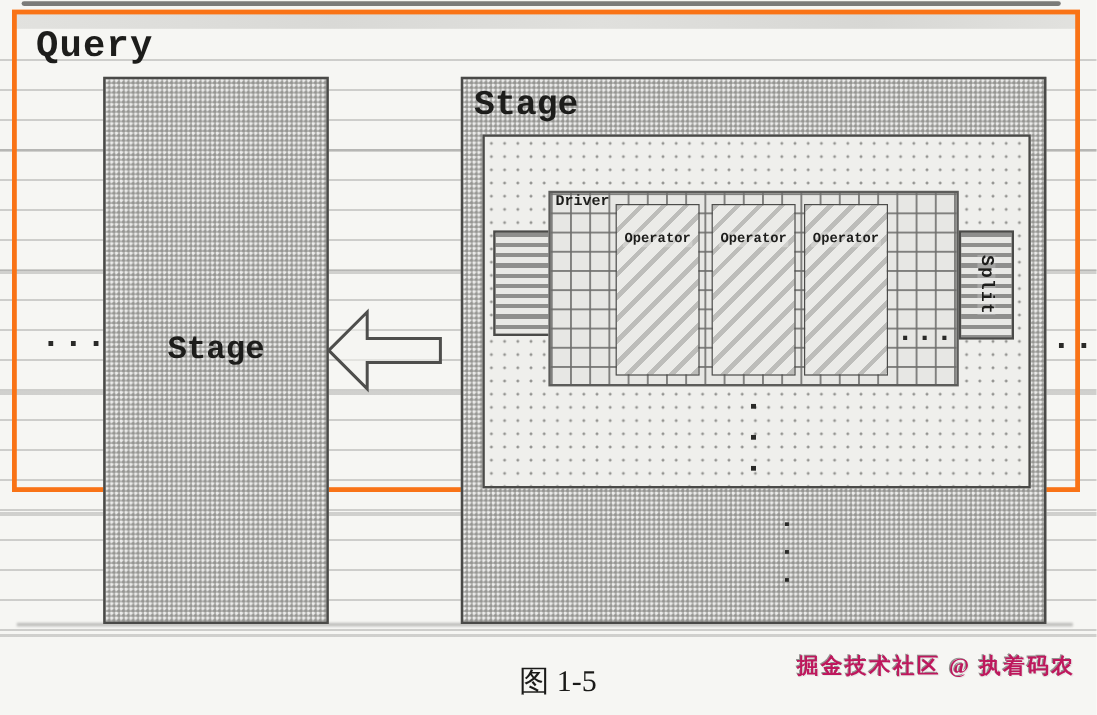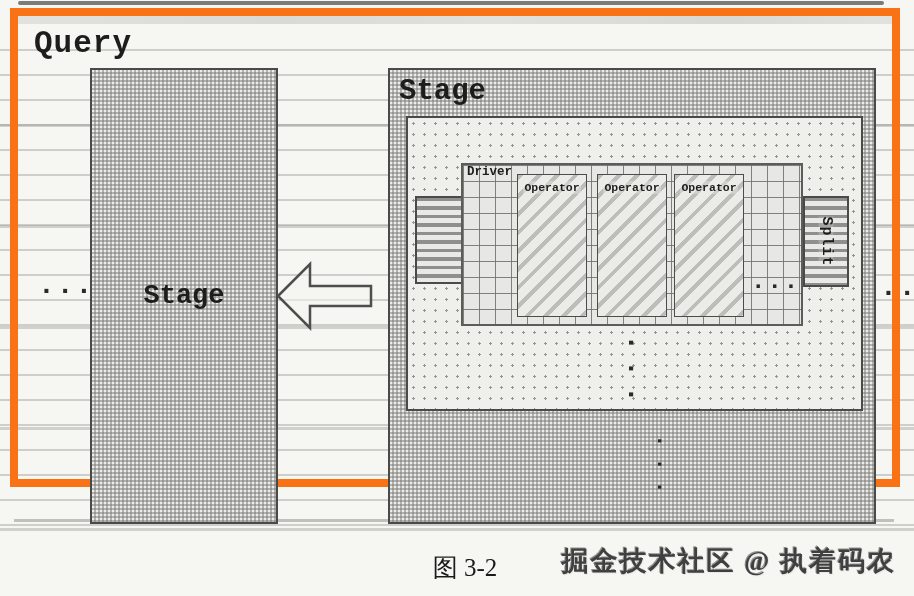--- a/index.html
+++ b/index.html
@@ -23,22 +23,22 @@
   .top-band{
     position:absolute; left:12px; top:11px; width:888px; height:13px;
     background:linear-gradient(to right,#dededb,#d4d4d1 30%,#dcdcd9 55%,#d2d2cf 80%,#dedeDB);
     opacity:.85;
   }
   .bottom-smudge{
     position:absolute; left:14px; top:519px; width:880px; height:3px;
     background:rgba(138,138,136,.5); filter:blur(.7px);
   }
   .outer-box{
-    position:absolute; left:10px; top:8px; width:890px; height:479px;
-    border:8px solid #f97316; box-sizing:border-box;
+    position:absolute; left:10px; top:8px; width:890px; height:402px;
+    border:4px solid #f97316; box-sizing:border-box;
   }
   .query-label{
     position:absolute; left:16px; top:10px;
     font-size:31px; font-weight:700; letter-spacing:1px;
   }
   .stage-fill{
     background:
       radial-gradient(circle at 1px 1px, rgba(255,255,255,.75) 1px, transparent 1.5px),
       radial-gradient(circle at 3px 3px, rgba(80,80,78,.30) 1px, transparent 1.5px),
       #b3b3b0;
@@ -81,21 +81,21 @@
     position:absolute; left:4px; top:0; font-size:12.5px; font-weight:700;
   }
   .operator-box{
     position:absolute; top:9px; width:70px; height:143px;
     border:1.5px solid #4c4c4a; box-sizing:border-box;
     background:repeating-linear-gradient(135deg, #bdbdba 0 4px, #ebebe8 4px 13px);
     text-align:center;
   }
   .op1{left:54px;} .op2{left:134px;} .op3{left:211px;}
   .operator-label{
-    display:inline-block; margin-top:6px; font-size:11.5px; font-weight:700;
+    display:inline-block; margin-top:22px; font-size:11.5px; font-weight:700;
     background:rgba(235,235,232,.4); padding:0 1px;
   }
   .stripes{
     background:repeating-linear-gradient(to bottom, #8f8f8d 0 3.5px, #e9e9e6 3.5px 8.5px);
   }
   .input-buffer{
     position:absolute; left:7px; top:78px; width:52px; height:88px;
     border:2px solid #4a4a48; box-sizing:border-box;
   }
   .split-box{
@@ -129,22 +129,22 @@
   .stage-vdots > span{font-size:22px; letter-spacing:10px;}
   .arrow-svg{position:absolute; left:253px; top:240px;}
   .caption{
     position:absolute; left:395px; top:551px; width:140px; text-align:center;
     font-family:"Liberation Serif","DejaVu Serif",serif;
     font-size:25px; color:#1a1a18;
   }
   .watermark{
     position:absolute; right:18px; top:543px;
     font-family:"Liberation Serif","DejaVu Serif",serif;
-    font-size:27px; font-weight:700; letter-spacing:2px;
-    color:#404040;
+    font-size:18px; font-weight:700; letter-spacing:2px;
+    color:#be185d;
     text-shadow:1px 1px 0 #e8e8e6, -1px -1px 0 #939391;
     white-space:nowrap;
   }
 </style>
 </head>
 <body>
 
 <div class="page">
 
   <div class="ruled-lines"></div>
@@ -200,16 +200,16 @@
     </div>
 
     <span class="h-ellipsis right-ellipsis">...</span>
 
     <svg class="arrow-svg" width="106" height="80" viewBox="0 0 106 80">
       <polygon points="7,40 39,8 39,30 100,30 100,50 39,50 39,72" fill="rgba(244,244,241,0.55)" stroke="#4e4e4c" stroke-width="2.5"></polygon>
     </svg>
 
   </div>
 
-  <div class="caption">图 3-2</div>
+  <div class="caption">图 1-5</div>
   <div class="watermark">掘金技术社区 @ 执着码农</div>
 
 </div>
 
 </body></html>

